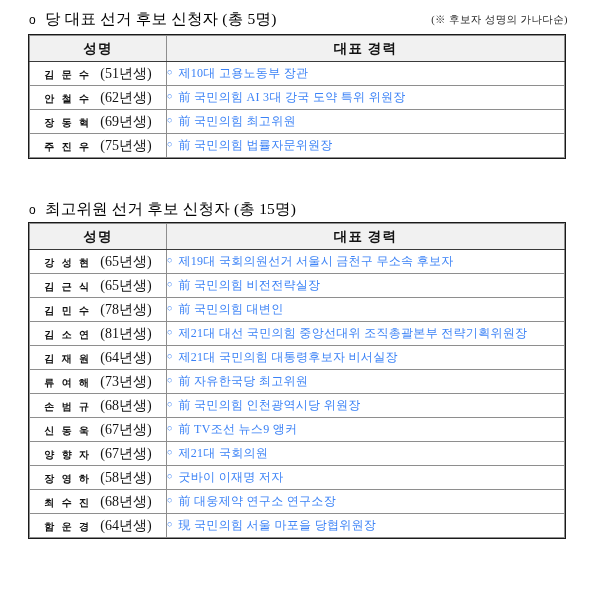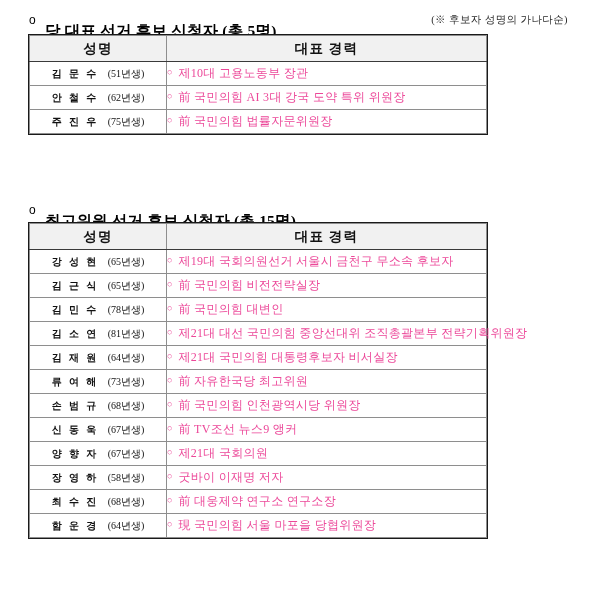--- a/index.html
+++ b/index.html
@@ -46,41 +46,40 @@
     line-height: 16px;
     font-family: "Liberation Sans", sans-serif;
     color: #000;
   }
   .section-title {
     position: absolute;
     left: 45px;
     top: 0px;
     font-size: 15.5px;
     line-height: 22px;
-    font-weight: bold;
+    font-weight: normal;
     letter-spacing: 0.2px;
     white-space: nowrap;
-    margin-top: 12px;
   }
   .section-note {
     position: absolute;
     right: 32px;
     top: 4px;
     font-size: 10.5px;
     line-height: 16px;
     color: #2b2b2b;
     letter-spacing: 0.4px;
     white-space: nowrap;
   }
 
   
   .tbl-wrap {
     position: absolute;
     left: 28px;
-    width: 460px;
+    width: 538px;
     box-sizing: border-box;
     border: 1.6px solid #1a1a1a;
     background: #fff;
   }
   #tbl-wrap-0 { top: 26px; }
   #tbl-wrap-1 { top: 24px; }
 
   table.cand {
     width: 100%;
     border-collapse: collapse;
@@ -114,29 +113,29 @@
     text-align: center;
     white-space: nowrap;
     color: #111;
   }
   td.name .nm {
     font-weight: bold;
     font-size: 10px;
     letter-spacing: 2.4px;
   }
   td.name .birth {
-    font-size: 10px;
+    font-size: 14px;
     letter-spacing: 0px;
     margin-left: 9px;
   }
 
   td.career {
     padding-left: 9px;
     white-space: nowrap;
-    color: #ec4899;
+    color: #3b82f6;
   }
   td.career .dot {
     display: inline-block;
     font-family: "Liberation Sans", sans-serif;
     font-size: 9px;
     vertical-align: middle;
     margin-right: 6px;
     position: relative;
     top: -1px;
   }
@@ -171,20 +170,24 @@
         <tbody id="tbody-0">
             <tr>
               <td class="name"><span class="nm">김 문 수</span><span class="birth">(51년생)</span></td>
               <td class="career"><span class="dot">○</span><span class="txt">제10대 고용노동부 장관</span></td>
             </tr>
             <tr>
               <td class="name"><span class="nm">안 철 수</span><span class="birth">(62년생)</span></td>
               <td class="career"><span class="dot">○</span><span class="txt">前 국민의힘 AI 3대 강국 도약 특위 위원장</span></td>
             </tr>
             <tr>
+              <td class="name"><span class="nm">장 동 혁</span><span class="birth">(69년생)</span></td>
+              <td class="career"><span class="dot">○</span><span class="txt">前 국민의힘 최고위원</span></td>
+            </tr>
+            <tr>
               <td class="name"><span class="nm">주 진 우</span><span class="birth">(75년생)</span></td>
               <td class="career"><span class="dot">○</span><span class="txt">前 국민의힘 법률자문위원장</span></td>
             </tr>
           </tbody>
       </table>
     </div>
   </div>
 
   <div class="section" id="section-1">
     <div class="section-head">

